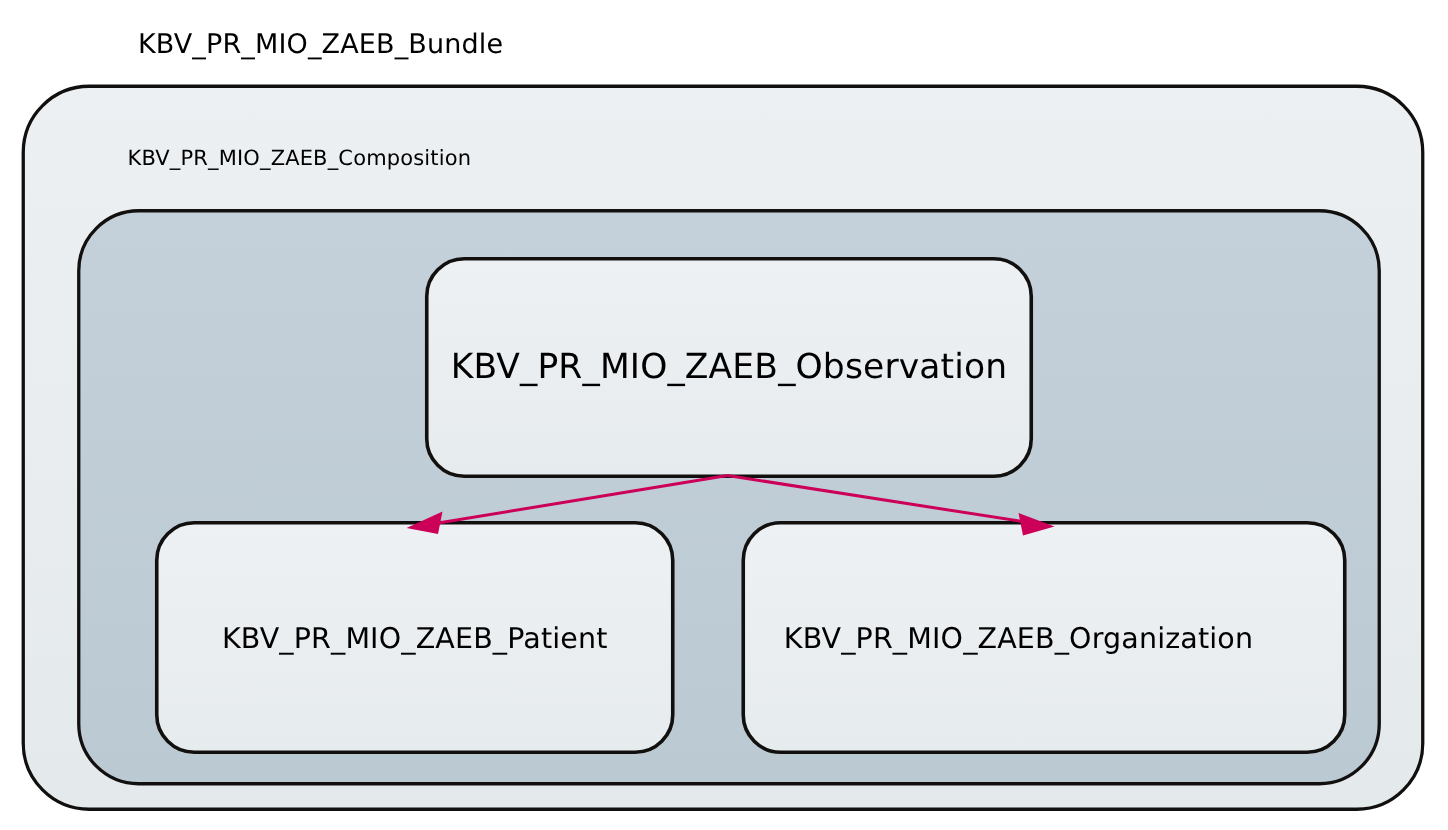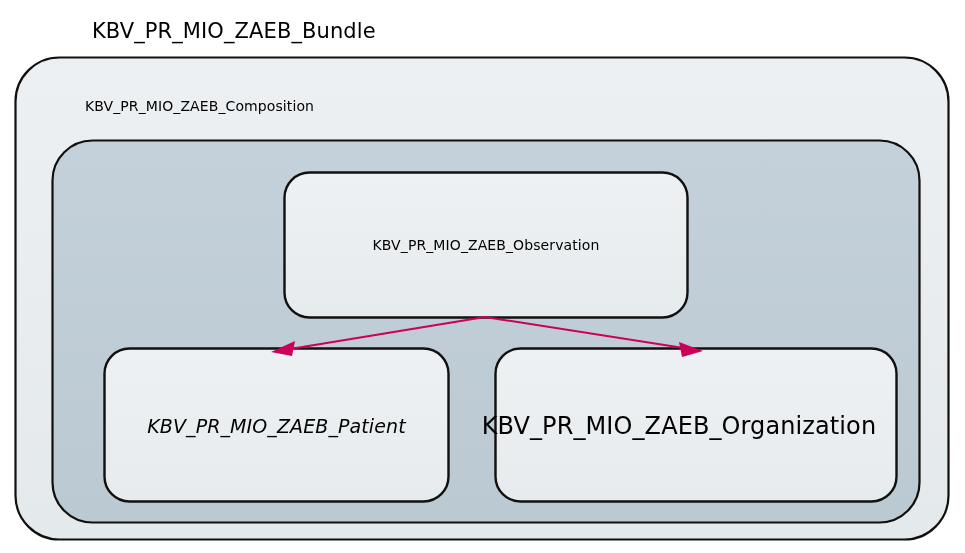--- a/index.html
+++ b/index.html
@@ -27,57 +27,56 @@
   .lbl {
     position: absolute;
     color: #000000;
     font-weight: 400;
     white-space: nowrap;
     letter-spacing: 0.1px;
   }
   .lbl-bundle {
     left: 92px;
     top: 19px;
-    font-size: 21px;
+    font-size: 18px;
   }
   .lbl-composition {
     left: 85px;
     top: 98px;
     font-size: 14px;
   }
   .lbl-observation {
     left: 284px;
     top: 172px;
     width: 404px;
     height: 146px;
     display: flex;
     align-items: center;
     justify-content: center;
-    font-size: 14px;
+    font-size: 23px;
   }
   .lbl-patient {
     left: 104px;
     top: 349px;
     width: 345px;
     height: 153px;
     display: flex;
     align-items: center;
     justify-content: center;
     font-size: 19px;
-    font-style: italic;
   }
   .lbl-organization {
     left: 495px;
     top: 349px;
     width: 368px;
     height: 153px;
     display: flex;
     align-items: center;
     justify-content: center;
-    font-size: 24px;
+    font-size: 19px;
   }
 </style>
 </head>
 <body>
 
 <div id="canvas">
 
   <svg class="diagram-svg" viewBox="0 0 965 553">
     <defs>
       <linearGradient id="gradOuter" x1="0" y1="0" x2="0" y2="1">

